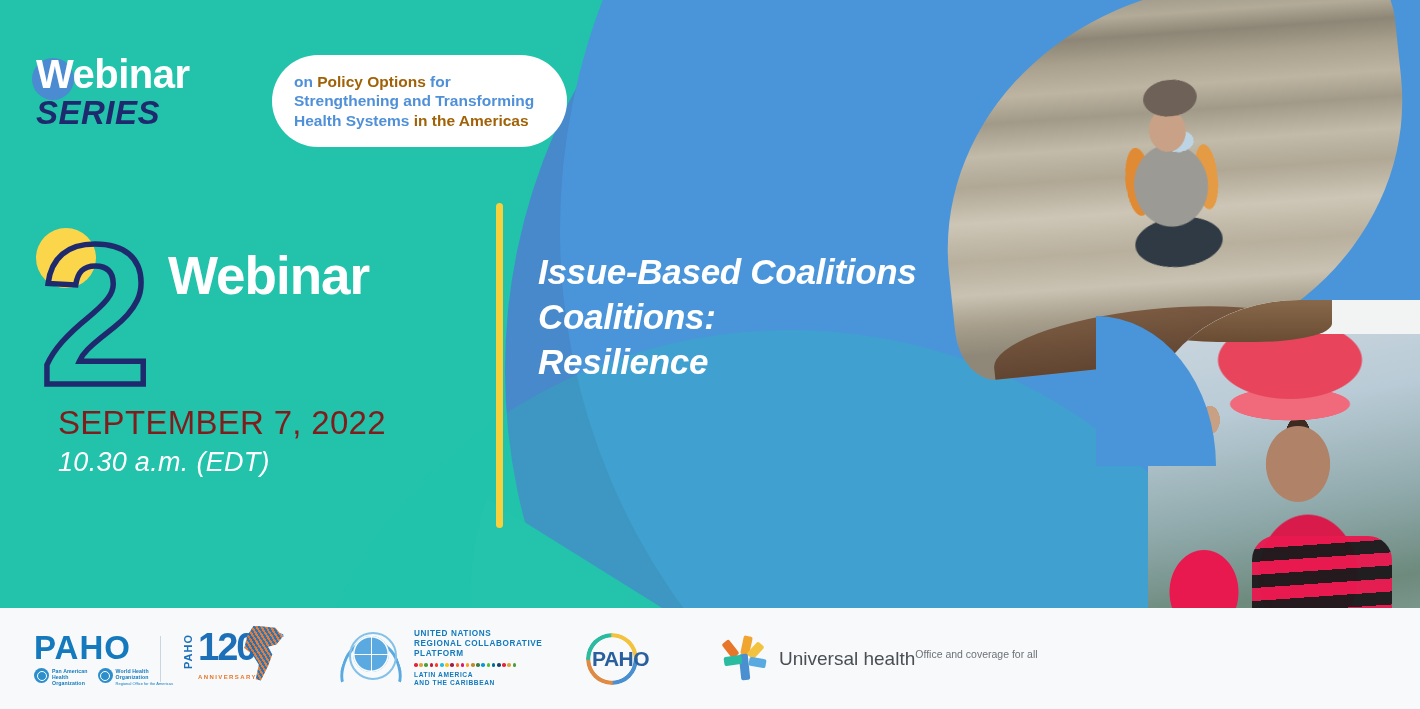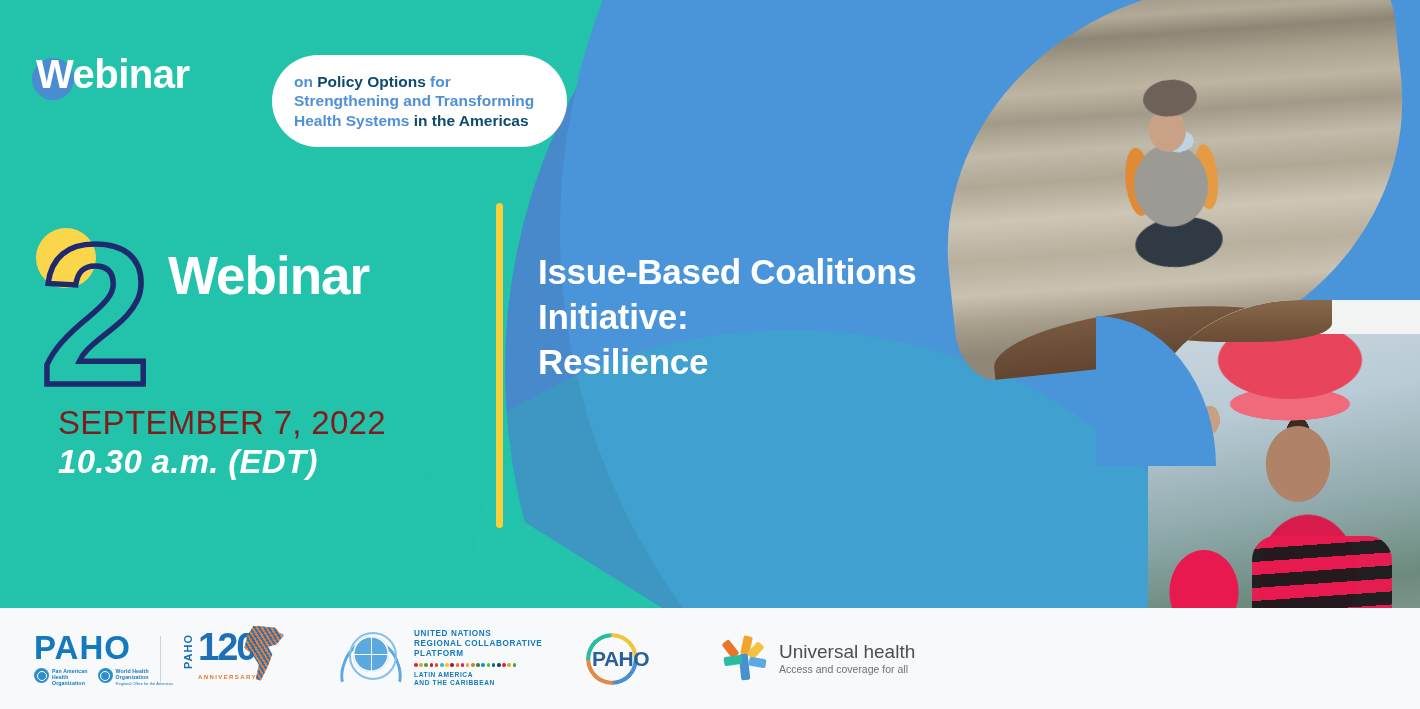--- a/index.html
+++ b/index.html
@@ -137,21 +137,21 @@
   
   .pill{
     position:absolute;left:272px;top:55px;width:295px;height:92px;
     background:#ffffff;border-radius:46px;
     display:flex;align-items:center;
   }
   .pill-text{
     padding:0 22px;font-size:15.5px;line-height:19.5px;
     font-weight:bold;color:#4f90d8;
   }
-  .pill-text b{color:#0c4a6e;}
+  .pill-text b{color:#a16207;}
 
   
   .two-block{position:absolute;left:34px;top:224px;width:170px;height:180px;}
   .yellow-dot{
     position:absolute;left:2px;top:4px;width:60px;height:60px;
     background:#fbd64a;border-radius:50%;
   }
   .two-svg{position:absolute;left:0;top:0;}
 
   .wv{position:absolute;left:168px;top:248px;}
@@ -165,35 +165,36 @@
   }
 
   
   .date-line{
     position:absolute;left:58px;top:404px;
     color:#7f1d1d;font-weight:normal;font-size:33px;line-height:38px;
     letter-spacing:.3px;
   }
   .time-line{
     position:absolute;left:58px;top:444px;
-    color:#ffffff;font-weight:bold;font-style:italic;font-size:33px;
+    color:#ffffff;font-weight:normal;font-style:italic;font-size:27px;
     line-height:36px;letter-spacing:.3px;
   }
 
   
   .divider{
     position:absolute;left:496px;top:203px;width:7px;height:325px;
     background:#f7d13d;border-radius:4px;
   }
 
   
   .main-title{
     position:absolute;left:538px;top:249px;width:520px;
     color:#ffffff;font-weight:bold;font-size:35px;line-height:45px;
     letter-spacing:-0.3px;
+    font-style:italic;
   }
 
   
   .footer{
     position:absolute;left:0;bottom:0;width:1420px;height:101px;
     background:#f7f9fa;
   }
   .footer-inner{
     position:relative;width:100%;height:100%;
   }
@@ -316,21 +317,21 @@
     position:absolute;left:14px;top:19px;
     color:#2a5f9e;font-weight:bold;font-size:21px;line-height:21px;
     letter-spacing:-0.5px;
   }
 
   
   .logo-uh{left:722px;}
   .uh{display:flex;align-items:center;gap:11px;}
   .uh-mark{position:relative;width:46px;height:46px;flex:none;}
   .uh-mark span{position:absolute;display:block;border-radius:2px;}
-  .uh-text{display:flex;flex-direction:column;}
+  .uh-text{display:flex;flex-direction:row;}
   .uh-t1{color:#4b4f54;font-size:19px;line-height:22px;}
   .uh-t2{color:#6d7177;font-size:10.5px;line-height:13px;}
 </style>
 </head>
 <body>
 
 <div id="poster">
 
   <div class="bg-layer">
     <div class="teal-base"></div>
@@ -349,20 +350,21 @@
     <div class="img"></div>
     <div class="stripes"></div>
     <div class="whitestrip"></div>
     <div class="boatedge"></div>
   </div>
   <div class="notch"></div>
 
   <div class="webinar-series">
     <div class="ws-dot"></div>
     <div class="ws-word">Webinar</div>
+    <div class="ws-sub">SERIES</div>
   </div>
 
   <div class="pill">
     <div class="pill-text">
       <span>on </span><b>Policy Options</b><span> for Strengthening and Transforming Health Systems </span><b>in the Americas</b>
     </div>
   </div>
 
   <div class="two-block">
     <div class="yellow-dot"></div>
@@ -375,21 +377,21 @@
     <div class="wv-1">Webinar</div>
   </div>
 
   <div class="date-line">SEPTEMBER 7, 2022</div>
   <div class="time-line">10.30 a.m. (EDT)</div>
 
   <div class="divider"></div>
 
   <div class="main-title">
     <div>Issue-Based Coalitions</div>
-    <div>Initiative:</div>
+    <div>Coalitions:</div>
     <div>Resilience</div>
   </div>
 
   <div class="footer">
     <div class="footer-inner">
 
       <div class="logo logo-paho">
         <div class="paho-wrap">
           <div class="paho-word">PAHO</div>
           <div class="paho-sub">
@@ -475,21 +477,21 @@
           <div class="uh-mark">
             <span style="left:20px;top:0px;width:9px;height:19px;background:#f0a52e;transform:rotate(12deg);"></span>
             <span style="left:29px;top:6px;width:9px;height:17px;background:#f3c33f;transform:rotate(42deg);"></span>
             <span style="left:4px;top:4px;width:9px;height:18px;background:#e8762a;transform:rotate(-38deg);"></span>
             <span style="left:18px;top:18px;width:9px;height:26px;background:#4a8fd0;transform:rotate(-6deg);"></span>
             <span style="left:2px;top:20px;width:18px;height:9px;background:#2bbba0;transform:rotate(-8deg);"></span>
             <span style="left:27px;top:22px;width:17px;height:9px;background:#5aa9e0;transform:rotate(10deg);"></span>
           </div>
           <div class="uh-text">
             <div class="uh-t1">Universal health</div>
-            <div class="uh-t2">Access and coverage for all</div>
+            <div class="uh-t2">Office and coverage for all</div>
           </div>
         </div>
       </div>
 
     </div>
   </div>
 
 </div>
 
 </body></html>

